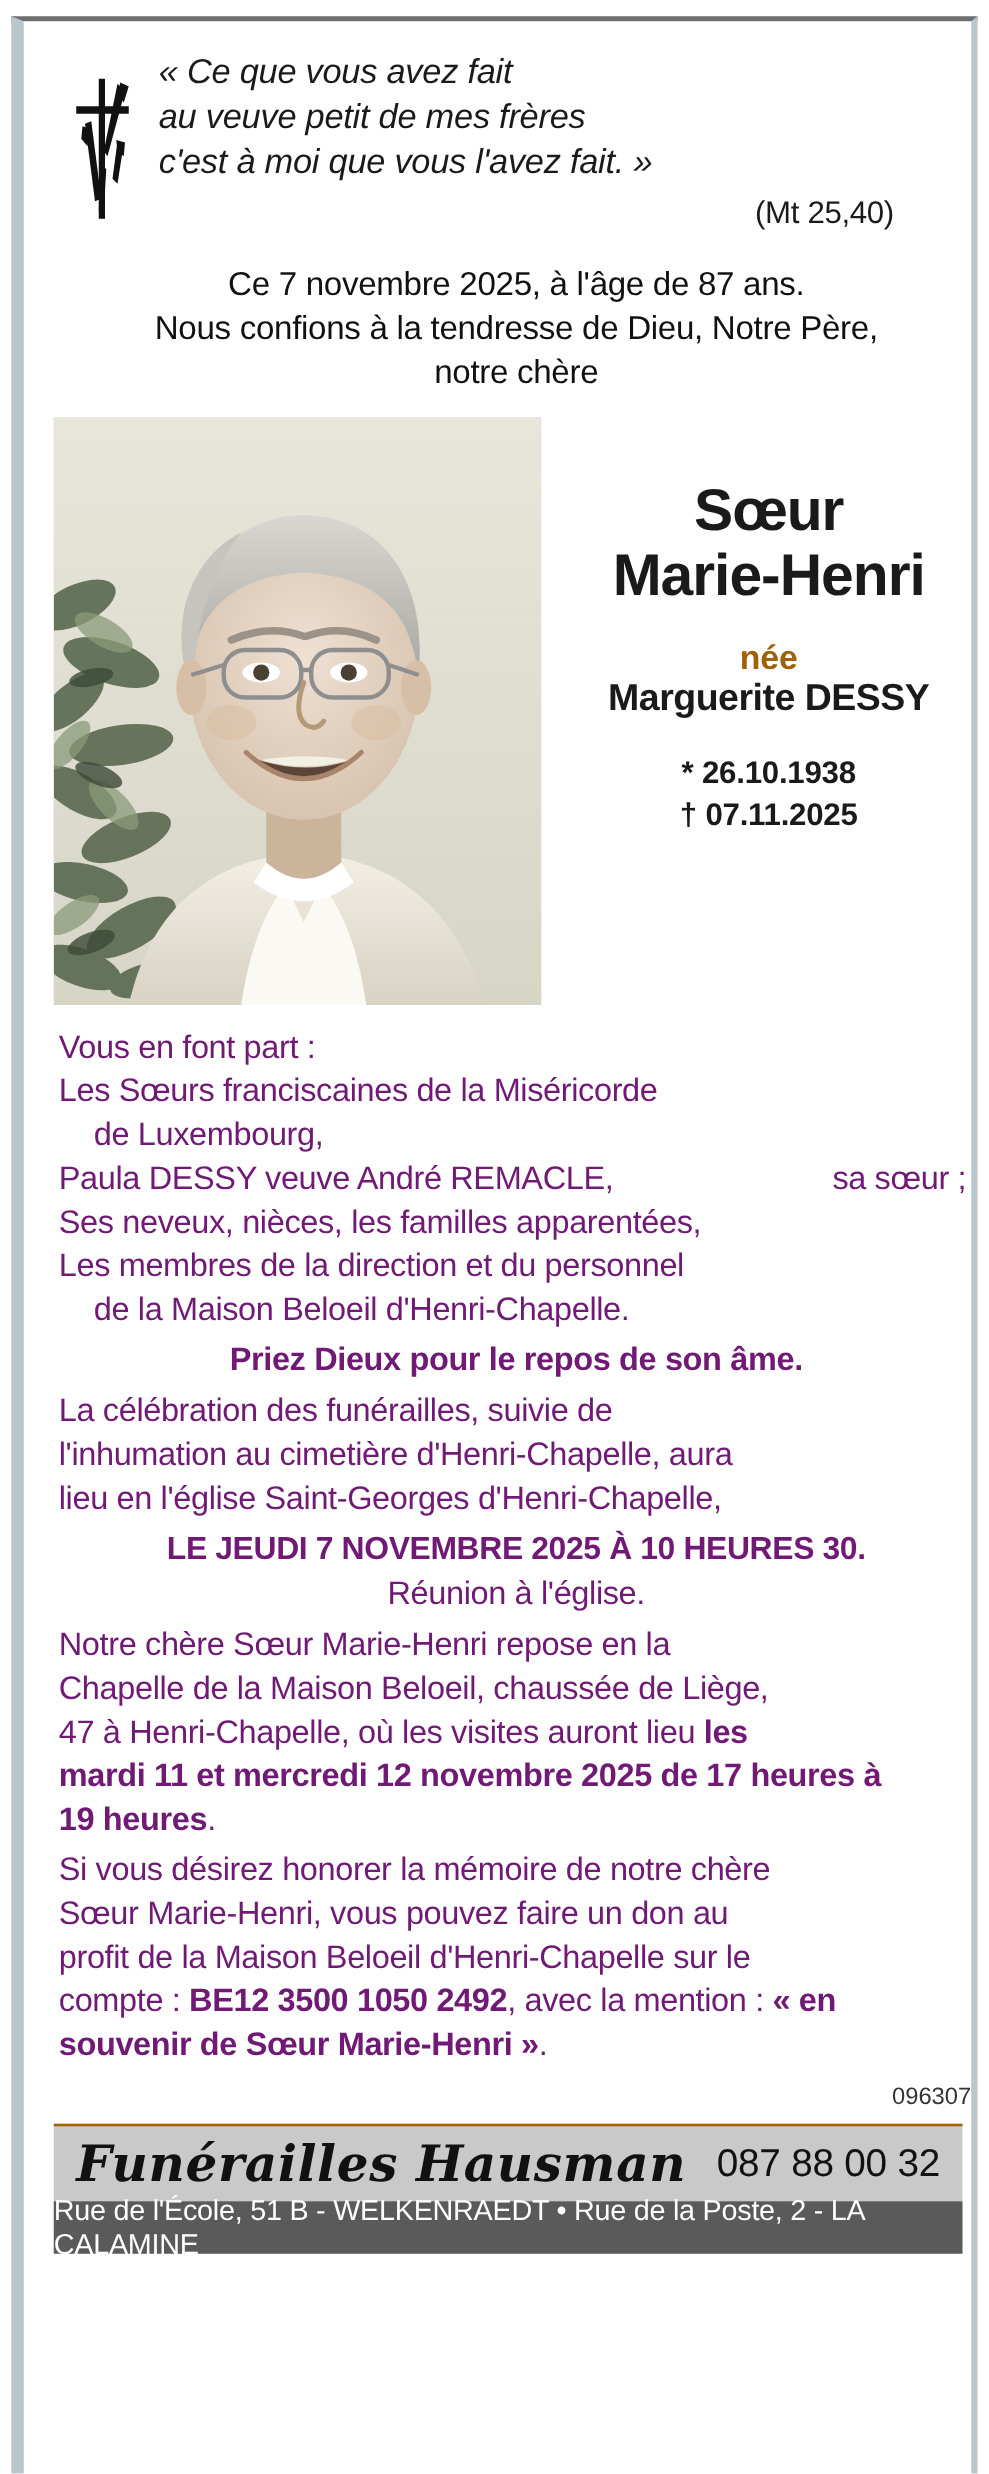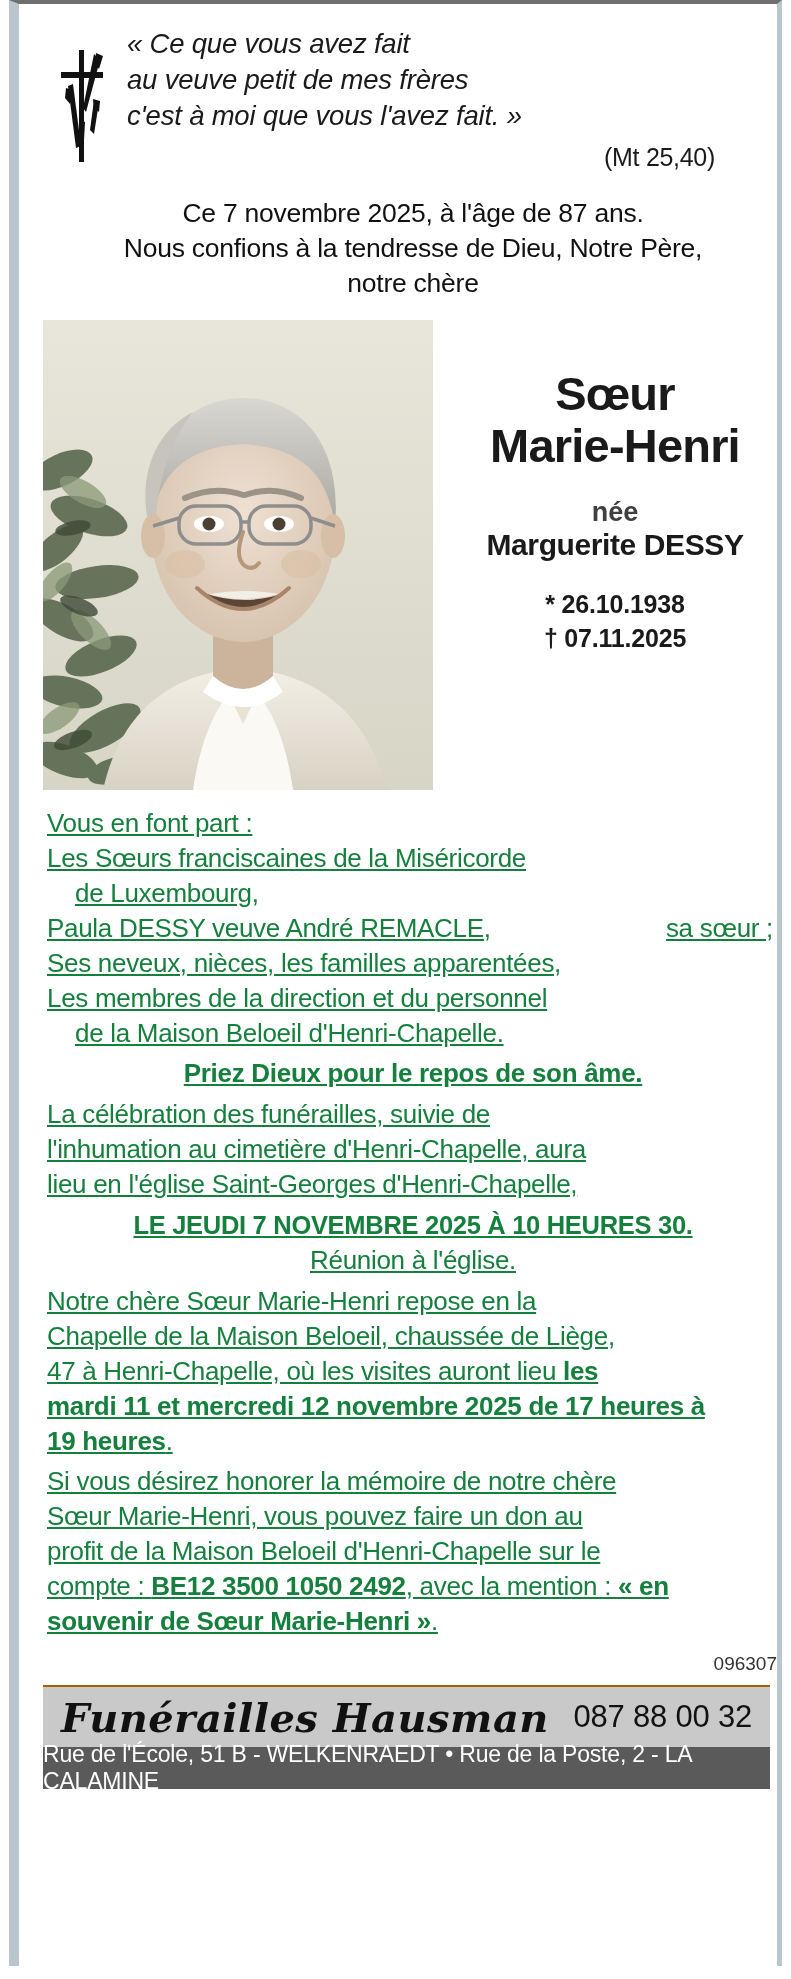--- a/index.html
+++ b/index.html
@@ -15,21 +15,21 @@
     width: 791px;
     height: 1979px;
     background: #ffffff;
     overflow: hidden;
     box-sizing: border-box;
   }
   
   .frame {
     position: absolute;
     left: 9px;
-    top: 0;
+    top: 13px;
     width: 773px;
     height: 1966px;
     box-sizing: border-box;
     border-left: 10px solid #b9c6cd;
     border-right: 5px solid #b9c6cd;
     border-top: 4px solid #6f6f6f;
     background: #ffffff;
   }
   .inner {
     position: absolute;
@@ -105,21 +105,21 @@
     font-size: 47px;
     font-weight: bold;
     line-height: 1.12;
     color: #1a1a1a;
     letter-spacing: -0.8px;
   }
   .name-nee {
     font-size: 27px;
     font-weight: bold;
     margin-top: 24px;
-    color: #404040;
+    color: #a16207;
   }
   .name-birth {
     font-size: 30px;
     font-weight: bold;
     line-height: 1.16;
     color: #1a1a1a;
     letter-spacing: -0.4px;
   }
   .dates {
     margin-top: 24px;
@@ -128,23 +128,22 @@
     line-height: 1.38;
     color: #1a1a1a;
     letter-spacing: -0.2px;
   }
 
   
   .body {
     padding: 16px 12px 0 4px;
     font-size: 26px;
     line-height: 1.345;
-    color: #15803d;
+    color: #701a75;
     letter-spacing: -0.3px;
-    text-decoration: underline;
   }
   .body p { margin: 0; }
   .indent { padding-left: 28px; }
   .row-split {
     display: flex;
     justify-content: space-between;
     padding-right: 6px;
   }
   .centered { text-align: center; }
   .bold { font-weight: bold; }

